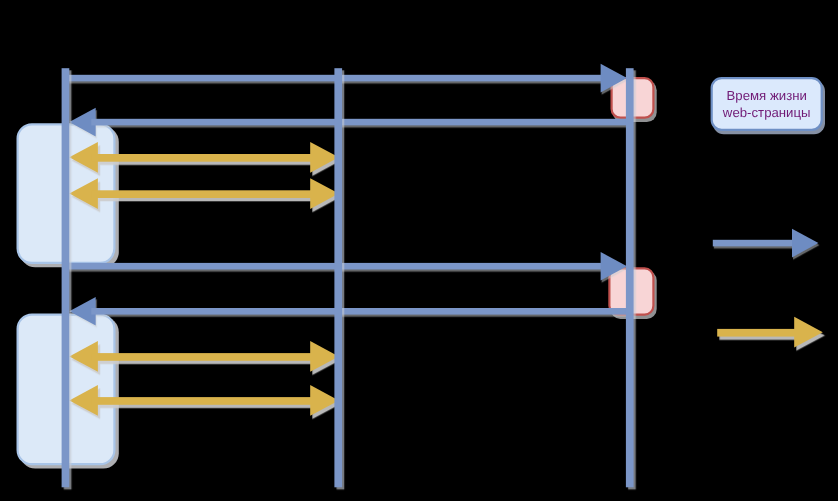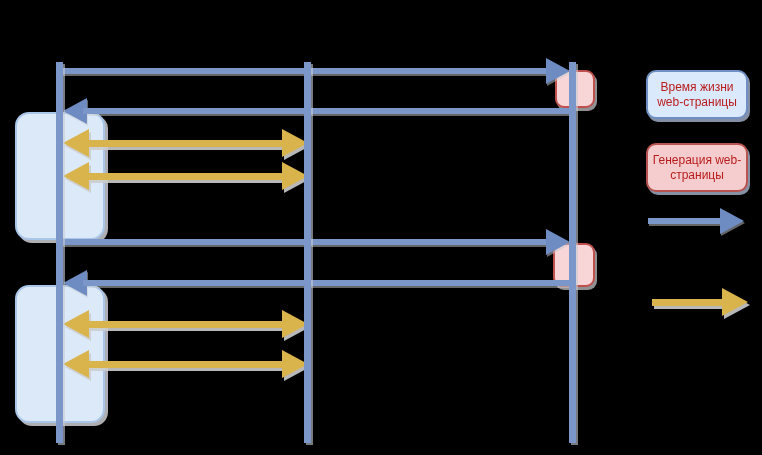--- a/index.html
+++ b/index.html
@@ -38,21 +38,21 @@
   .arrow.yellow .shaft{top:11px;height:7px;background:#d9b34c;left:20px;right:20px;}
   .arrow.yellow.single .shaft{left:0;right:22px;}
   .arrow.yellow .head{border-top:14px solid transparent;border-bottom:14px solid transparent;}
   .arrow.yellow .head.hl{left:0;border-right:26px solid #d9b34c;}
   .arrow.yellow .head.hr{right:0;border-left:26px solid #d9b34c;}
 
   
   .legend-box{
     position:absolute;width:102px;height:49px;border-radius:10px;z-index:40;
     display:flex;align-items:center;justify-content:center;text-align:center;
-    font-size:12px;line-height:1.25;color:#b91c1c;box-sizing:border-box;padding:2px;
+    font-size:12px;line-height:1.25;color:#701a75;box-sizing:border-box;padding:2px;
   }
   .blue-card{background:#dbe9fc;border:2px solid #6f90c5;box-shadow:2px 3px 0 rgba(148,160,182,0.9);}
   .pink-card{background:#f5cdce;border:2px solid #b85450;box-shadow:2px 3px 0 rgba(148,160,182,0.9);}
 </style>
 </head>
 <body>
 
 <div class="stage">
 
   <div class="ltbox" style="left:15px;top:112px;width:90px;height:128px"></div>
@@ -101,23 +101,20 @@
     <div class="head hr"></div>
   </div>
 
   <div class="lifeline" style="left:56px"></div>
   <div class="lifeline" style="left:304px"></div>
   <div class="lifeline" style="left:569px"></div>
 
   <div class="legend-box blue-card" style="left:646px;top:70px">
     <span>Время жизни web-страницы</span>
   </div>
-  <div class="legend-box pink-card" style="left:646px;top:143px">
-    <span>Генерация web-страницы</span>
-  </div>
   <div class="arrow blue right" style="left:648px;top:208px;width:96px">
     <div class="shaft"></div>
     <div class="head"></div>
   </div>
   <div class="arrow yellow single" style="left:652px;top:288px;width:96px">
     <div class="shaft"></div>
     <div class="head hr"></div>
   </div>
 
 </div>

